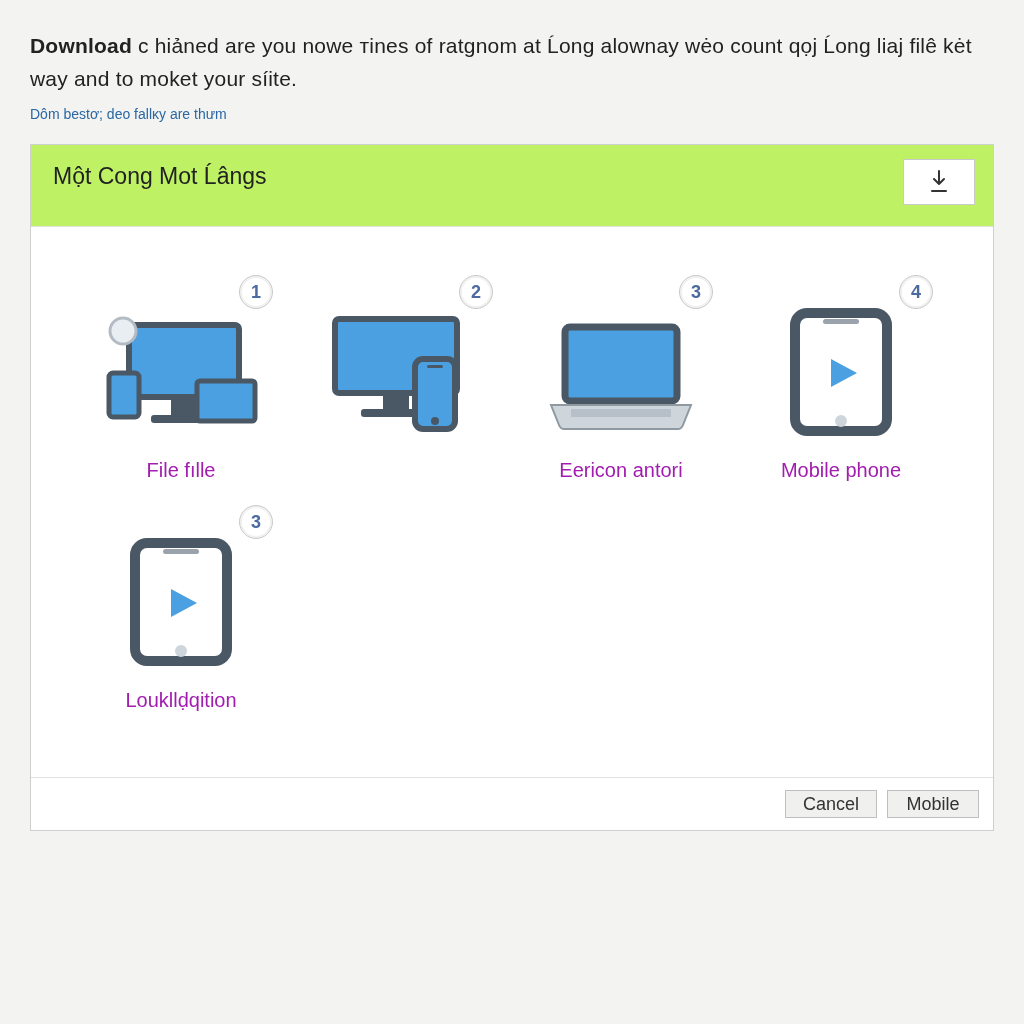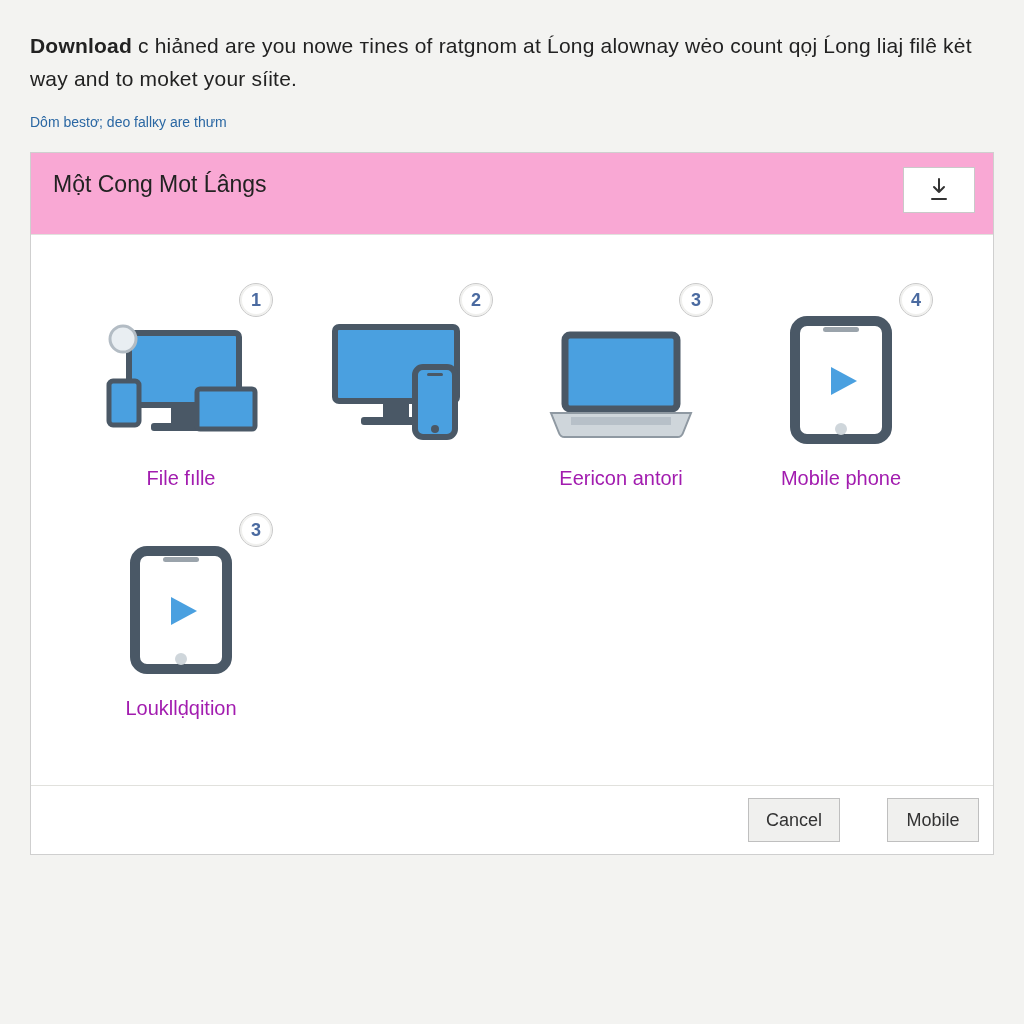--- a/index.html
+++ b/index.html
@@ -9,37 +9,37 @@
     font-family: Arial, Helvetica, sans-serif;
     background: #f3f3f1;
     color: #222;
   }
   .page {
     padding: 30px 30px 0 30px;
   }
   .intro {
     font-size: 21px;
     line-height: 1.55;
-    margin-bottom: 18px;
+    margin-bottom: 10px;
     letter-spacing: 0.2px;
   }
   .intro .bold { font-weight: 700; }
   .link {
     color: #2a67a3;
     font-size: 14px;
     margin-bottom: 22px;
     display: inline-block;
     cursor: pointer;
   }
   .panel {
     border: 1px solid #cfcfcf;
     background: #fff;
   }
   .panel-header {
-    background: #f9a8d4;
+    background: #bef264;
     border-bottom: 1px solid #e1e1dd;
     padding: 18px 22px 22px 22px;
     position: relative;
   }
   .panel-title {
     font-size: 23px;
     font-weight: 500;
     margin-bottom: 14px;
     color: #222;
   }
@@ -108,28 +108,27 @@
   .footer {
     border-top: 1px solid #e1e1dd;
     background: #fff;
     padding: 12px 14px;
     display: flex;
     justify-content: flex-end;
     gap: 10px;
   }
   .btn {
     min-width: 92px;
-    height: 44px;
+    height: 28px;
     border: 1px solid #bfbfbf;
     background: #f0f0ee;
     font-size: 18px;
     color: #333;
     cursor: pointer;
     padding: 0 16px;
-    margin-left: 37px;
   }
 </style>
 </head>
 <body>
 
 <svg width="0" height="0" style="position:absolute">
   <defs>
 
     <g id="ico-download">
       <path d="M11 2v13m0 0l-5-5m5 5l5-5" stroke="#333" stroke-width="2" fill="none" stroke-linecap="round" stroke-linejoin="round"></path>

